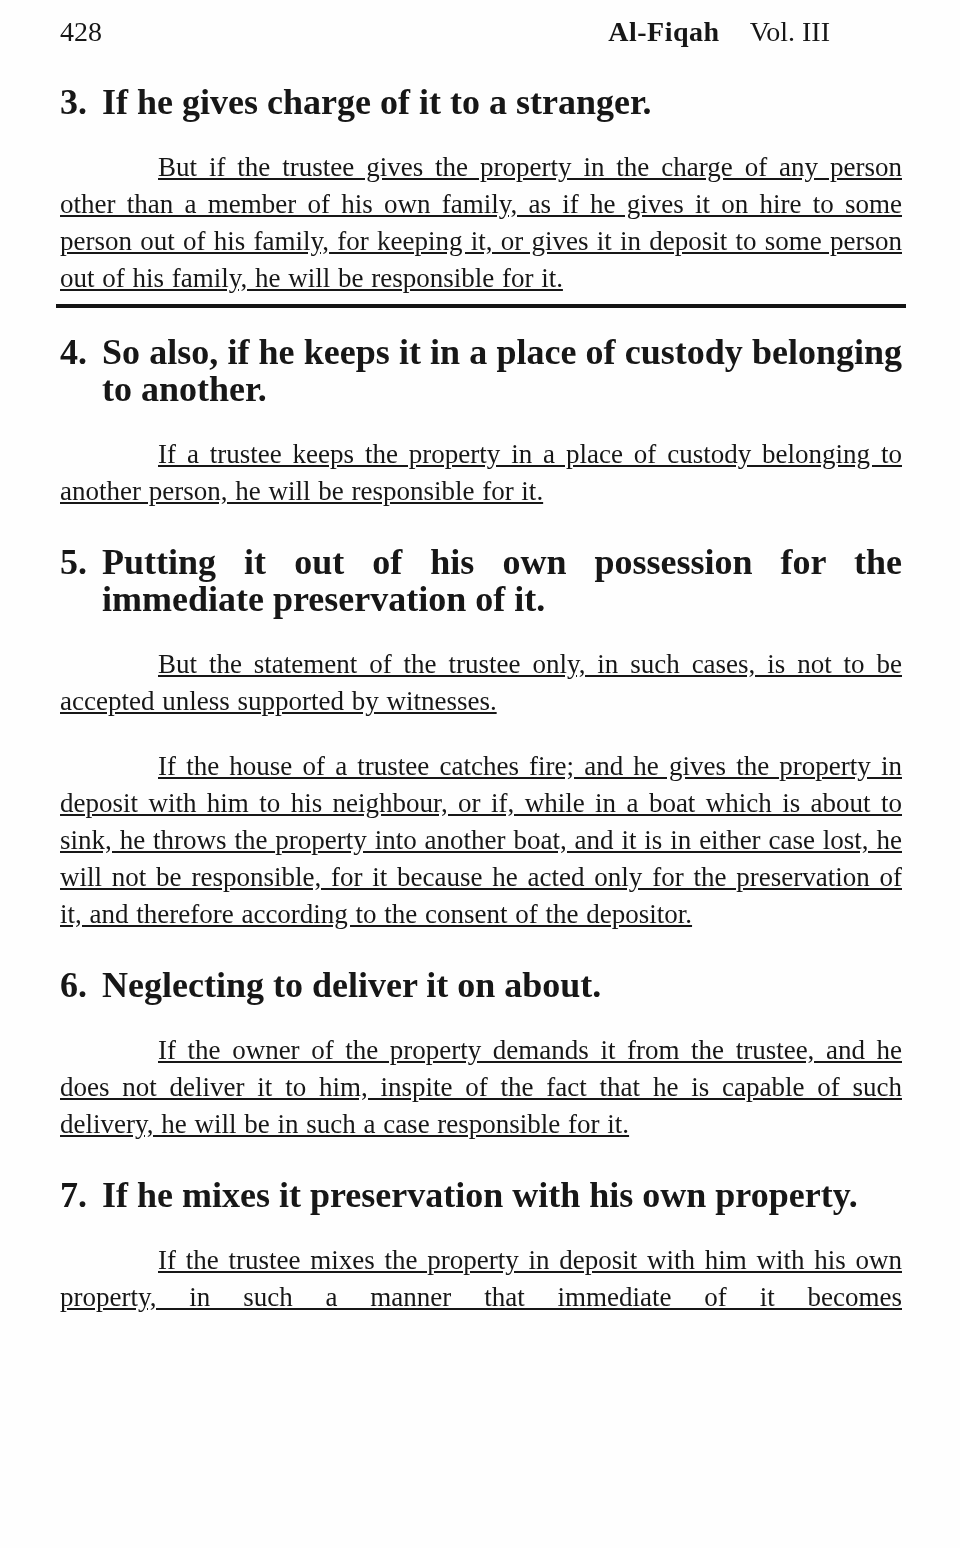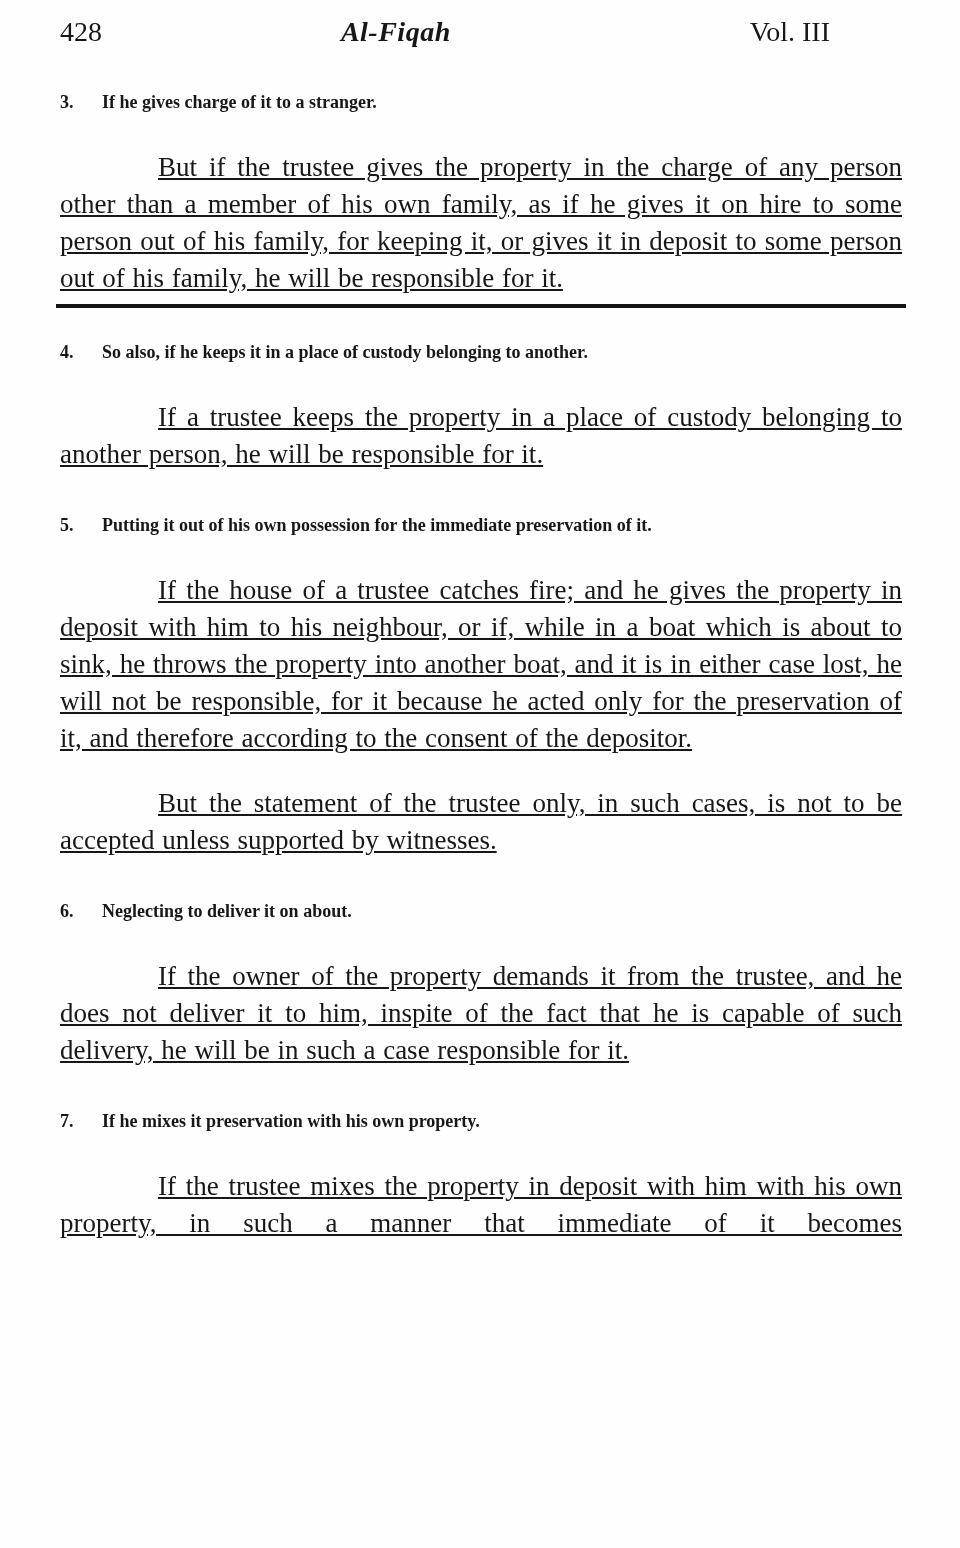--- a/index.html
+++ b/index.html
@@ -19,31 +19,30 @@
   }
   .header {
     display: flex;
     align-items: baseline;
     font-size: 28px;
     line-height: 36px;
   }
   .header .pageno { flex: 0 0 auto; }
   .header .title {
     flex: 1 1 auto;
-    text-align: center;
-    font-style: italic;
+    text-align: right;
     font-weight: bold;
     letter-spacing: 0.5px;
     transform: translateX(-30px);
   }
   .header .volume { flex: 0 0 auto; padding-right: 72px; }
 
   .heading {
     margin: 34px 0 0 0;
-    font-size: 18px;
+    font-size: 36px;
     font-weight: bold;
     line-height: 37px;
     text-align: justify;
     padding-left: 42px;
     text-indent: -42px;
   }
   .heading .num { display: inline-block; width: 42px; text-indent: 0; }
   .para {
     margin: 28px 0 0 0;
     text-align: justify;
@@ -82,22 +81,22 @@
     <h2 class="heading tight">
       <span class="num">4.</span><span>So also, if he keeps it in a place of custody belonging to another.</span>
     </h2>
     <p class="para">If a trustee keeps the property in a place of custody belonging to another person, he will be responsible for it.</p>
   </section>
 
   <section>
     <h2 class="heading">
       <span class="num">5.</span><span>Putting it out of his own possession for the immediate preservation of it.</span>
     </h2>
+    <p class="para">But the statement of the trustee only, in such cases, is not to be accepted unless supported by witnesses.</p>
     <p class="para">If the house of a trustee catches fire; and he gives the property in deposit with him to his neighbour, or if, while in a boat which is about to sink, he throws the property into another boat, and it is in either case lost, he will not be responsible, for it because he acted only for the preservation of it, and therefore according to the consent of the depositor.</p>
-    <p class="para">But the statement of the trustee only, in such cases, is not to be accepted unless supported by witnesses.</p>
   </section>
 
   <section>
     <h2 class="heading">
       <span class="num">6.</span><span>Neglecting to deliver it on about.</span>
     </h2>
     <p class="para">If the owner of the property demands it from the trustee, and he does not deliver it to him, inspite of the fact that he is capable of such delivery, he will be in such a case responsible for it.</p>
   </section>
 
   <section>

